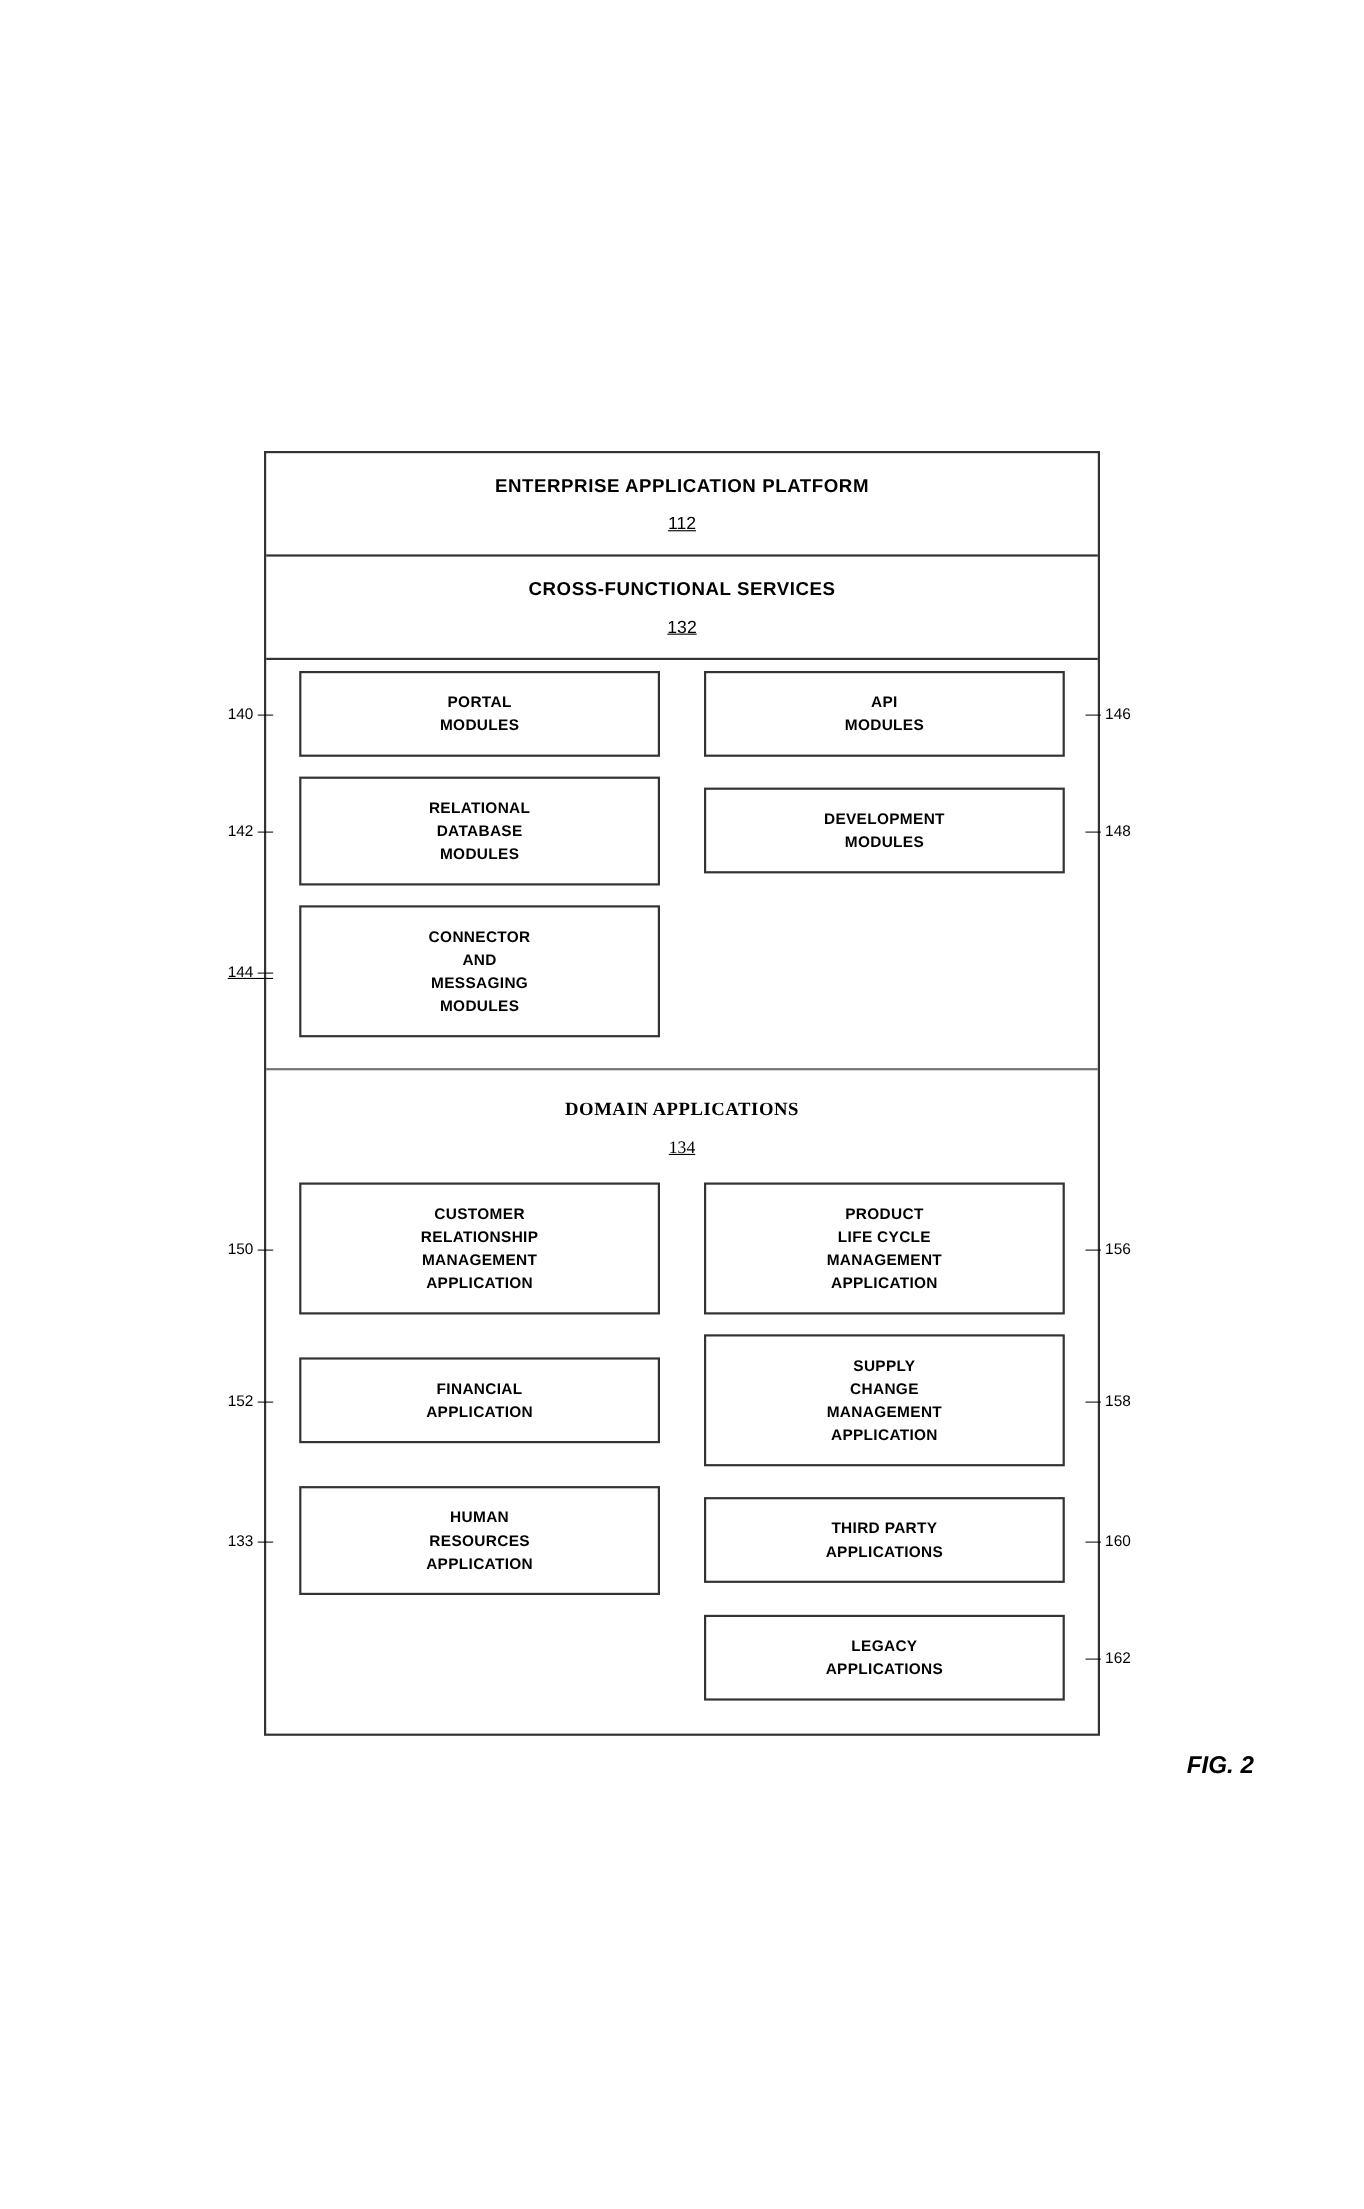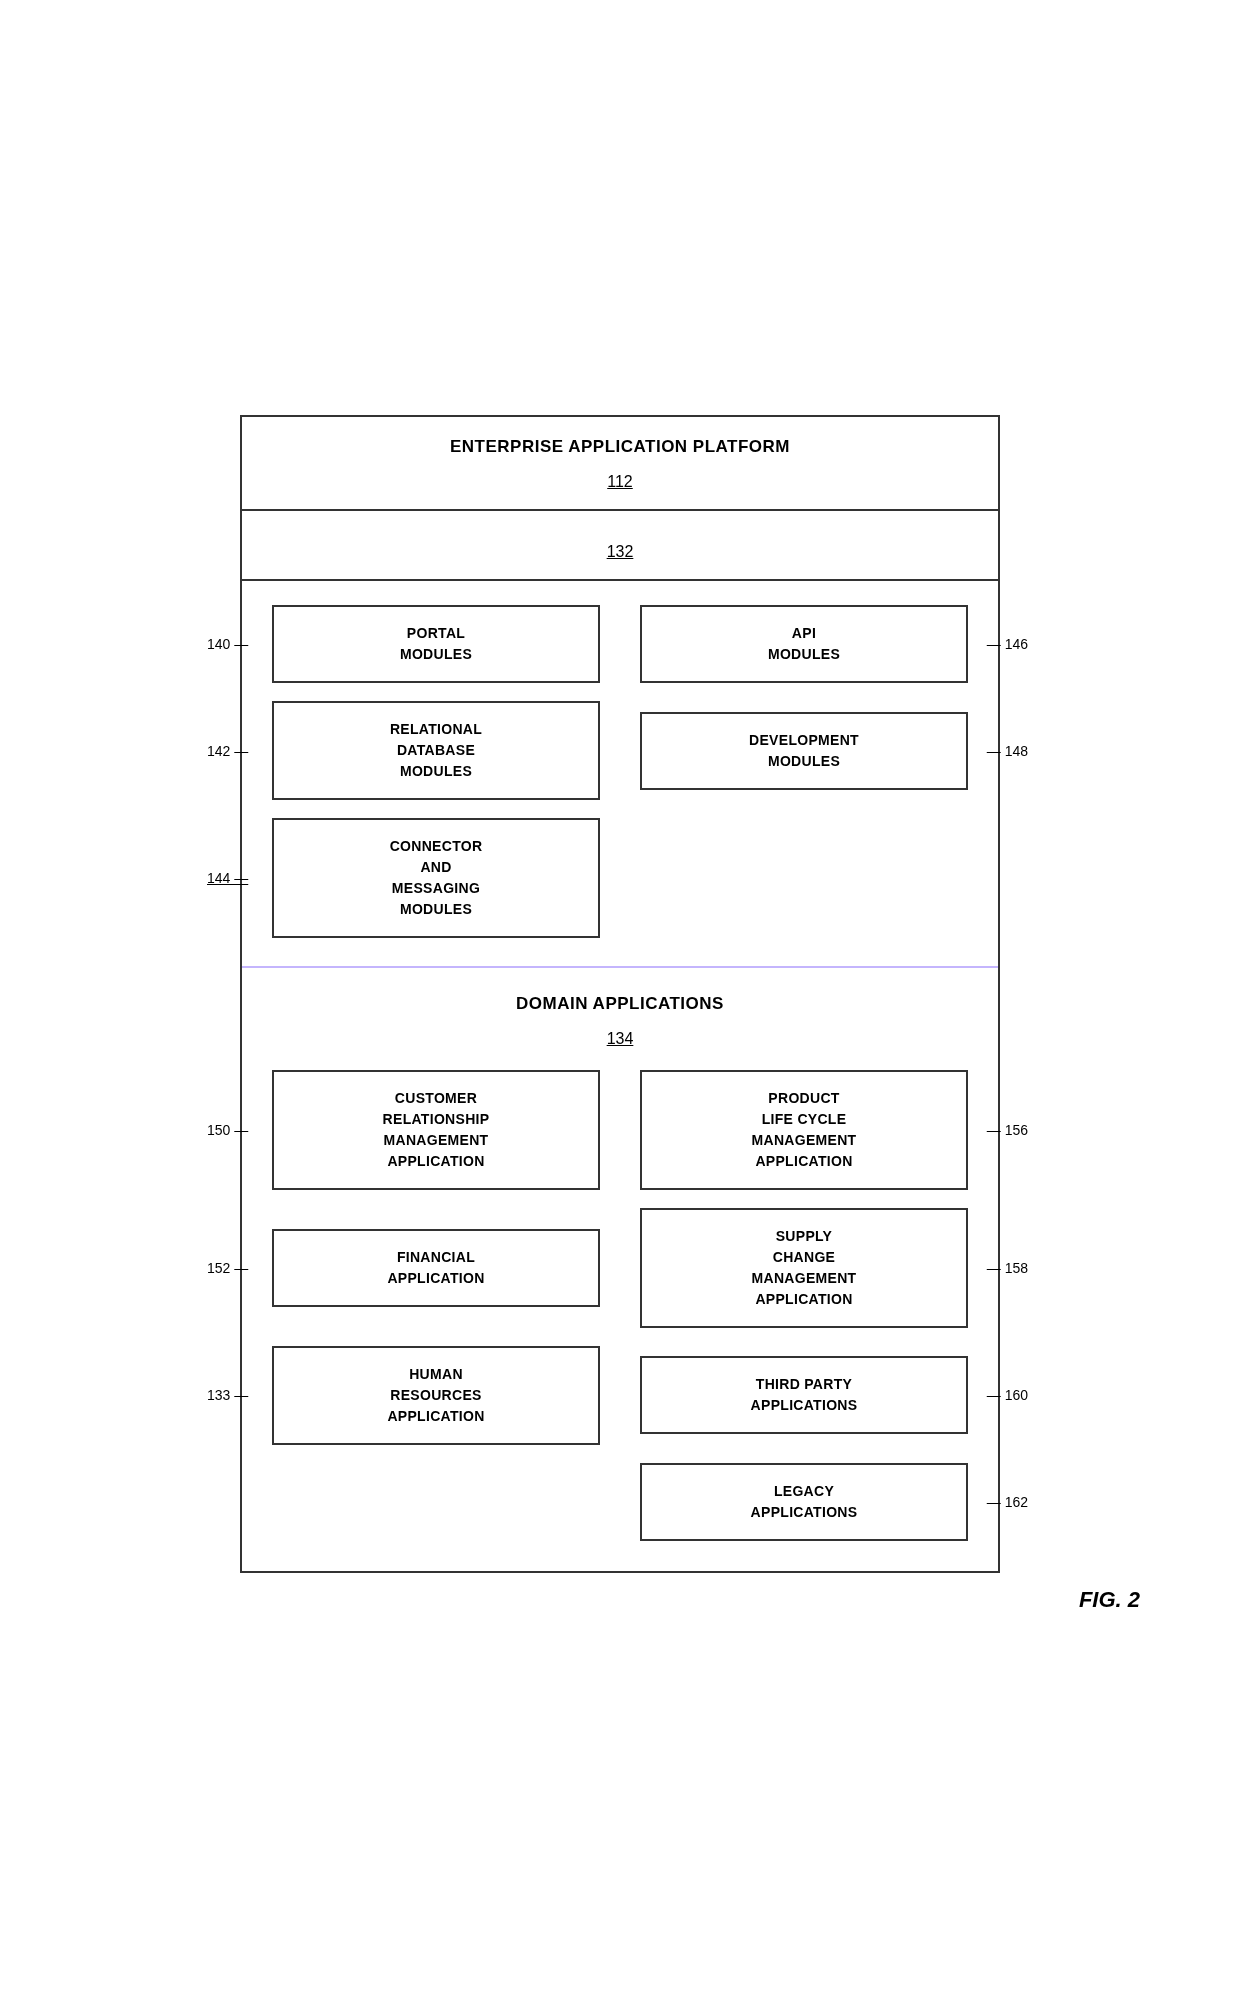--- a/index.html
+++ b/index.html
@@ -39,22 +39,22 @@
       line-height: 1.4;
     }
     .section-ref {
       font-size: 16px;
       text-decoration: underline;
       display: block;
       margin-top: 14px;
     }
     
     .modules-section {
-      border-bottom: 2px solid #c4b5fd;
-      padding: 24px 30px 28px 30px;
+      border-bottom: 2px solid #737373;
+      padding: 10px 30px 28px 30px;
     }
     .modules-grid {
       display: grid;
       grid-template-columns: 1fr 1fr;
       gap: 18px 40px;
     }
     .module-box {
       border: 2px solid #333;
       padding: 16px 12px;
       text-align: center;
@@ -68,39 +68,41 @@
       justify-content: center;
       position: relative;
     }
     
     .domain-section {
       padding: 24px 30px 30px 30px;
     }
     .domain-header {
       text-align: center;
       margin-bottom: 22px;
+      font-family: Liberation Serif, serif;
     }
     .domain-grid {
       display: grid;
       grid-template-columns: 1fr 1fr;
       gap: 18px 40px;
     }
   </style>
 </head>
 <body>
 
 <div class="page">
   <div class="outer-box">
 
     <div class="section">
       <div class="section-title">ENTERPRISE APPLICATION PLATFORM</div>
       <span class="section-ref">112</span>
     </div>
 
     <div class="section">
+      <div class="section-title">CROSS-FUNCTIONAL SERVICES</div>
       <span class="section-ref">132</span>
     </div>
 
     <div class="modules-section">
       <div class="modules-grid">
 
         <div style="position:relative; display:flex; align-items:center;">
           <span style="position:absolute; left:-65px; font-size:14px;">140 —</span>
           <div class="module-box" style="width:100%;">
             <span>PORTAL<br>MODULES</span>

